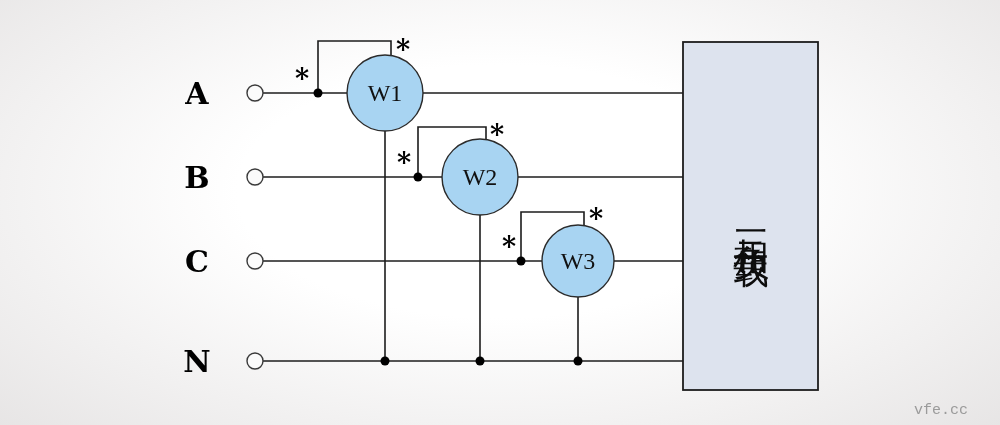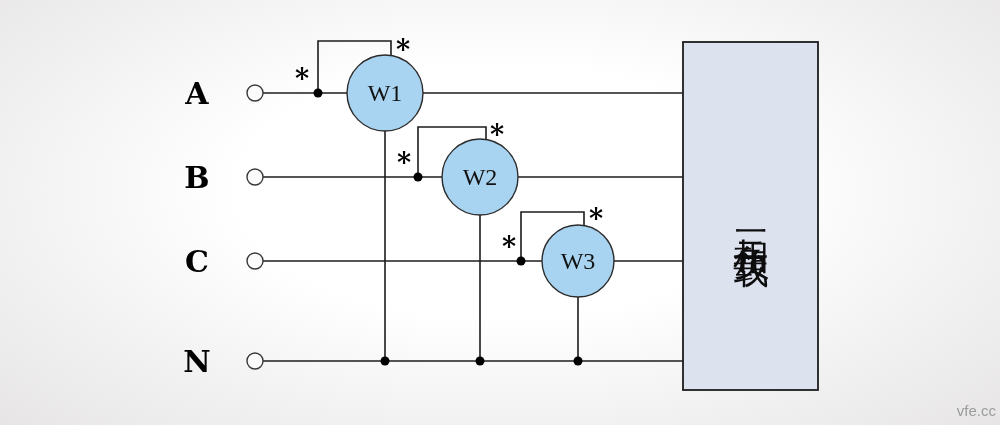--- a/index.html
+++ b/index.html
@@ -73,23 +73,23 @@
     justify-content: center;
     writing-mode: vertical-rl;
     text-orientation: upright;
     font-family: "DejaVu Serif", "Liberation Serif", serif;
     font-size: 36px;
     letter-spacing: 7px;
     color: #0d0d0d;
   }
   .watermark {
     position: absolute;
-    right: 4px;
+    right: 32px;
     bottom: 6px;
-    font-family: Liberation Sans, sans-serif;
+    font-family: Liberation Mono, monospace;
     font-size: 15px;
     color: #9b9b9b;
   }
 </style>
 </head>
 <body>
 
 <div class="stage">
   <svg width="1000" height="425" viewBox="0 0 1000 425">
 

